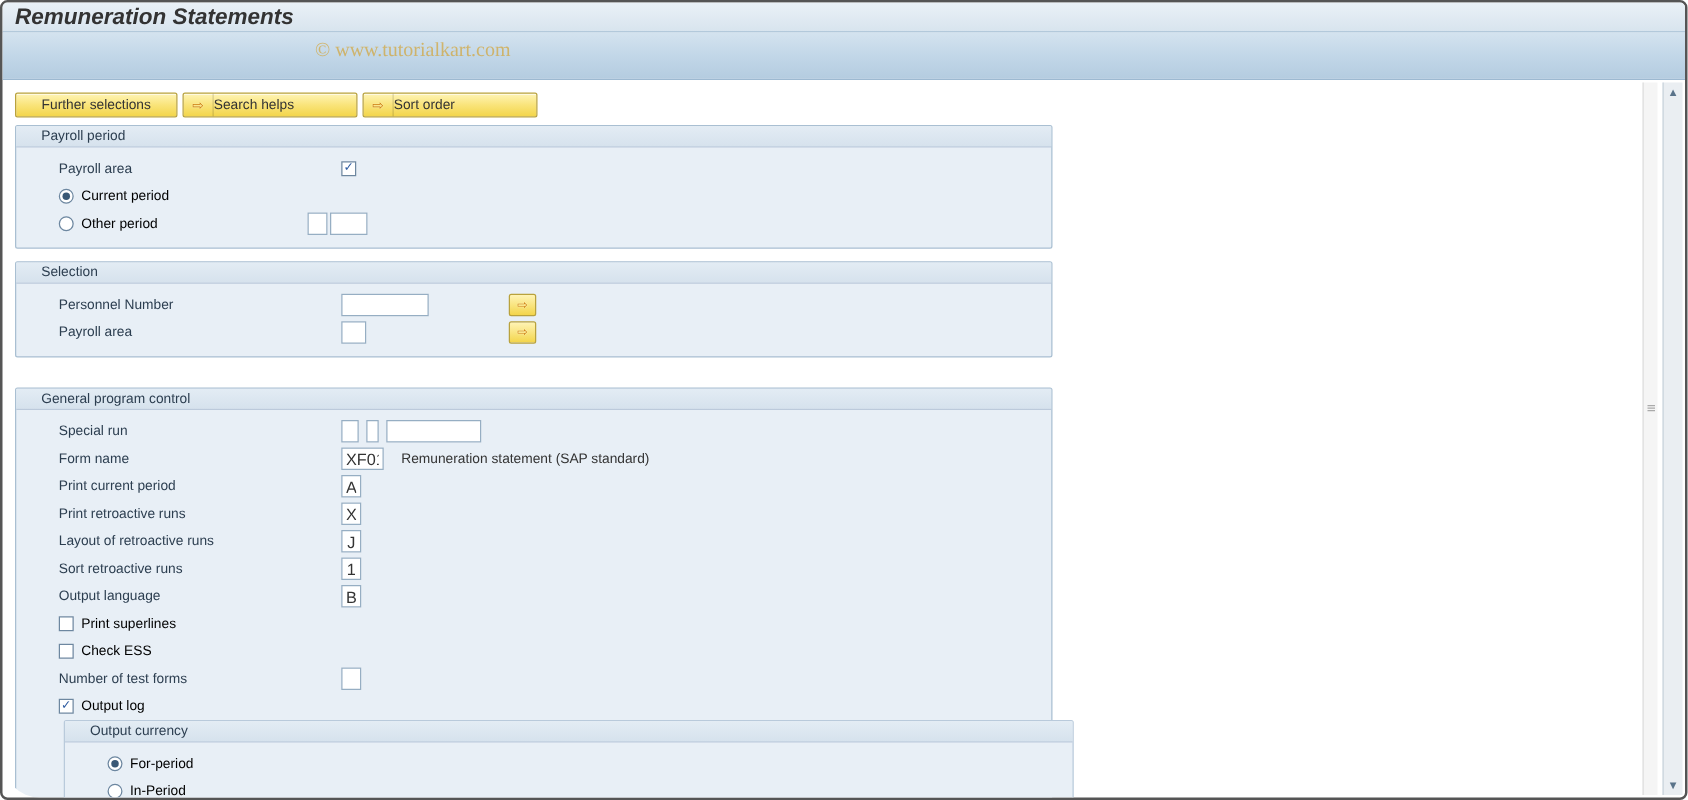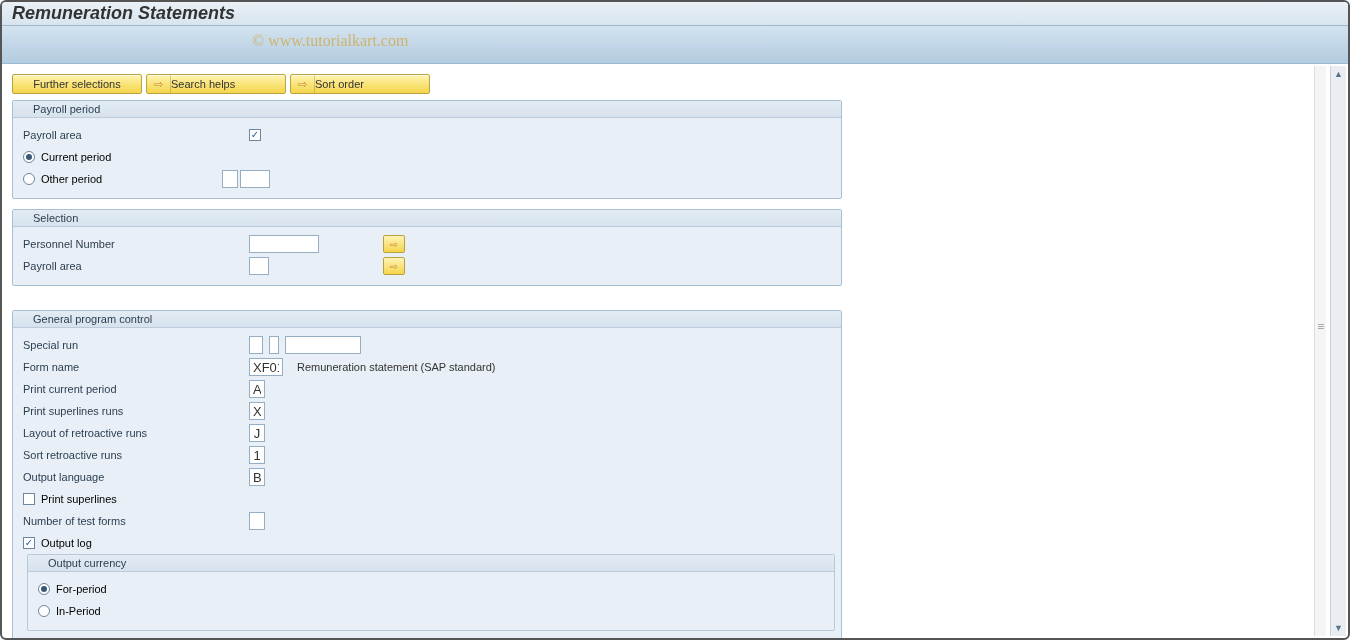--- a/index.html
+++ b/index.html
@@ -1,39 +1,39 @@
 <!DOCTYPE html>
 <html><head>
   <meta charset="utf-8">
   <style>
     * { box-sizing: border-box; margin: 0; padding: 0; font-family: Arial, sans-serif; font-size: 11px; }
     body { background: #fff; width: 1350px; height: 640px; overflow: hidden; position: relative; border: 2px solid #555; border-radius: 6px; }
     .titlebar { background: linear-gradient(to bottom, #eaf1f7 0%, #d8e4ee 100%); border-bottom: 1px solid #9db9d1; padding: 4px 10px; height: 24px; display: flex; align-items: center; }
     .titlebar-text { font-weight: bold; font-style: italic; font-size: 18px; color: #333; }
     .toolbar-band { background: linear-gradient(to bottom, #d4e3ef 0%, #c2d7e8 50%, #b4cce0 100%); height: 38px; border-bottom: 1px solid #9db9d1; position: relative; }
     .watermark { position: absolute; left: 250px; top: 6px; font-size: 16px; color: #d4a02a; opacity: 0.65; font-family: Georgia, serif; }
-    .content-area { position: relative; padding: 10px 10px; height: calc(100% - 62px); overflow: hidden; }
+    .content-area { position: relative; padding: 10px 10px; height: calc(100% - 62px); overflow: hidden; border-radius: 30px; }
     .scrollbar-v { position: absolute; right: 2px; top: 64px; bottom: 2px; width: 16px; background: #eaeef2; border-left: 1px solid #c9d3dc; }
     .scroll-up, .scroll-down { height: 16px; display: flex; align-items: center; justify-content: center; font-size: 9px; color: #5a738a; cursor: pointer; }
     .scroll-up { position: absolute; top: 0; left: 0; right: 0; }
     .scroll-down { position: absolute; bottom: 0; left: 0; right: 0; }
     .inner-scroll { position: absolute; right: 22px; top: 64px; bottom: 2px; width: 12px; background: #f5f5f5; border-left: 1px solid #ddd; }
     .inner-scroll .grip { position: absolute; top: 240px; left: 1px; right: 1px; height: 40px; display:flex; flex-direction:column; gap:1px; align-items:center; justify-content:center;}
     .inner-scroll .grip span{ width:6px; height:1px; background:#aaa;}
     .button-row { display: flex; gap: 4px; margin-bottom: 6px; }
     .yellow-btn { background: linear-gradient(to bottom, #fff4b5 0%, #f9e47a 50%, #f3d54b 100%); border: 1px solid #b9a23d; border-radius: 2px; height: 20px; display: flex; align-items: center; padding: 0 10px; cursor: pointer; color: #333; box-shadow: inset 0 1px 0 rgba(255,255,255,.6); }
     .yellow-btn.wide { min-width: 130px; justify-content: center; }
     .yellow-btn.arrow-btn { min-width: 140px; padding: 0; }
     .arrow-cell { width: 24px; height: 100%; display: flex; align-items: center; justify-content: center; border-right: 1px solid rgba(0,0,0,.15); }
     .arrow-icon { font-size: 11px; color: #cc7a00; text-shadow: 0 0 1px #fff; }
     .btn-label { flex: 1; text-align: left; }
     .group { border: 1px solid #a9bfd2; border-radius: 2px; margin-bottom: 10px; width: 830px; background: #e8eff6; box-shadow: 0 1px 0 #fff inset; }
     .group.inner { width: 808px; margin-left: 4px; border-color:#b9cadb; }
     .group-header { background: linear-gradient(to bottom,#e3ecf4,#d6e2ed); border-bottom: 1px solid #bccadb; padding: 2px 20px; color: #2c3e50; }
-    .group-body { padding: 6px 10px 8px 10px; }
+    .group-body { padding: 6px 10px 8px 10px; margin-left: 24px; }
     .row { display: flex; align-items: center; min-height: 22px; gap: 6px; }
     .label { width: 220px; color: #2c3e50; }
     .radio, .checkbox { display: flex; align-items: center; gap: 6px; }
     .radio .dot { width: 12px; height: 12px; border: 1px solid #6d87a0; border-radius: 50%; display: inline-flex; align-items: center; justify-content: center; background: #fff; }
     .radio.checked .dot::after { content: ""; width: 6px; height: 6px; background: #3a5875; border-radius: 50%; }
     .checkbox .box { width: 12px; height: 12px; border: 1px solid #6d87a0; background: #fff; display: inline-flex; align-items: center; justify-content: center; font-size: 10px; color: #2c5aa0; line-height: 1; }
     .checkbox.checked .box::after { content: "✓"; }
     input[type=text] { border: 1px solid #96aec3; background: #fff; height: 18px; padding: 0 3px; font-size: 13px; color: #333; }
     .txt-xs { width: 16px; text-align: center; }
     .txt-sm { width: 30px; }
@@ -139,39 +139,45 @@
       <div class="row">
         <span class="label">Form name</span>
         <input type="text" class="txt-sm" style="width: 34px;" value="XF01">
         <span class="desc-text">Remuneration statement (SAP standard)</span>
       </div>
       <div class="row">
         <span class="label">Print current period</span>
         <input type="text" class="txt-xs" value="A" style="">
       </div>
       <div class="row">
-        <span class="label">Print superlines runs</span>
+        <span class="label">Print retroactive runs</span>
         <input type="text" class="txt-xs" value="X" style="">
       </div>
       <div class="row">
         <span class="label">Layout of retroactive runs</span>
         <input type="text" class="txt-xs" value="J" style="">
       </div>
       <div class="row">
         <span class="label">Sort retroactive runs</span>
         <input type="text" class="txt-xs" value="1" style="">
       </div>
       <div class="row">
         <span class="label">Output language</span>
         <input type="text" class="txt-xs" value="B" style="">
       </div>
       <div class="row">
         <div class="checkbox">
             <span class="box"></span>
             <span>Print superlines</span>
+          </div>
+      </div>
+      <div class="row">
+        <div class="checkbox">
+            <span class="box"></span>
+            <span>Check ESS</span>
           </div>
       </div>
       <div class="row">
         <span class="label">Number of test forms</span>
         <input type="text" class="txt-xs" style="">
       </div>
       <div class="row">
         <div class="checkbox checked">
             <span class="box"></span>
             <span>Output log</span>

